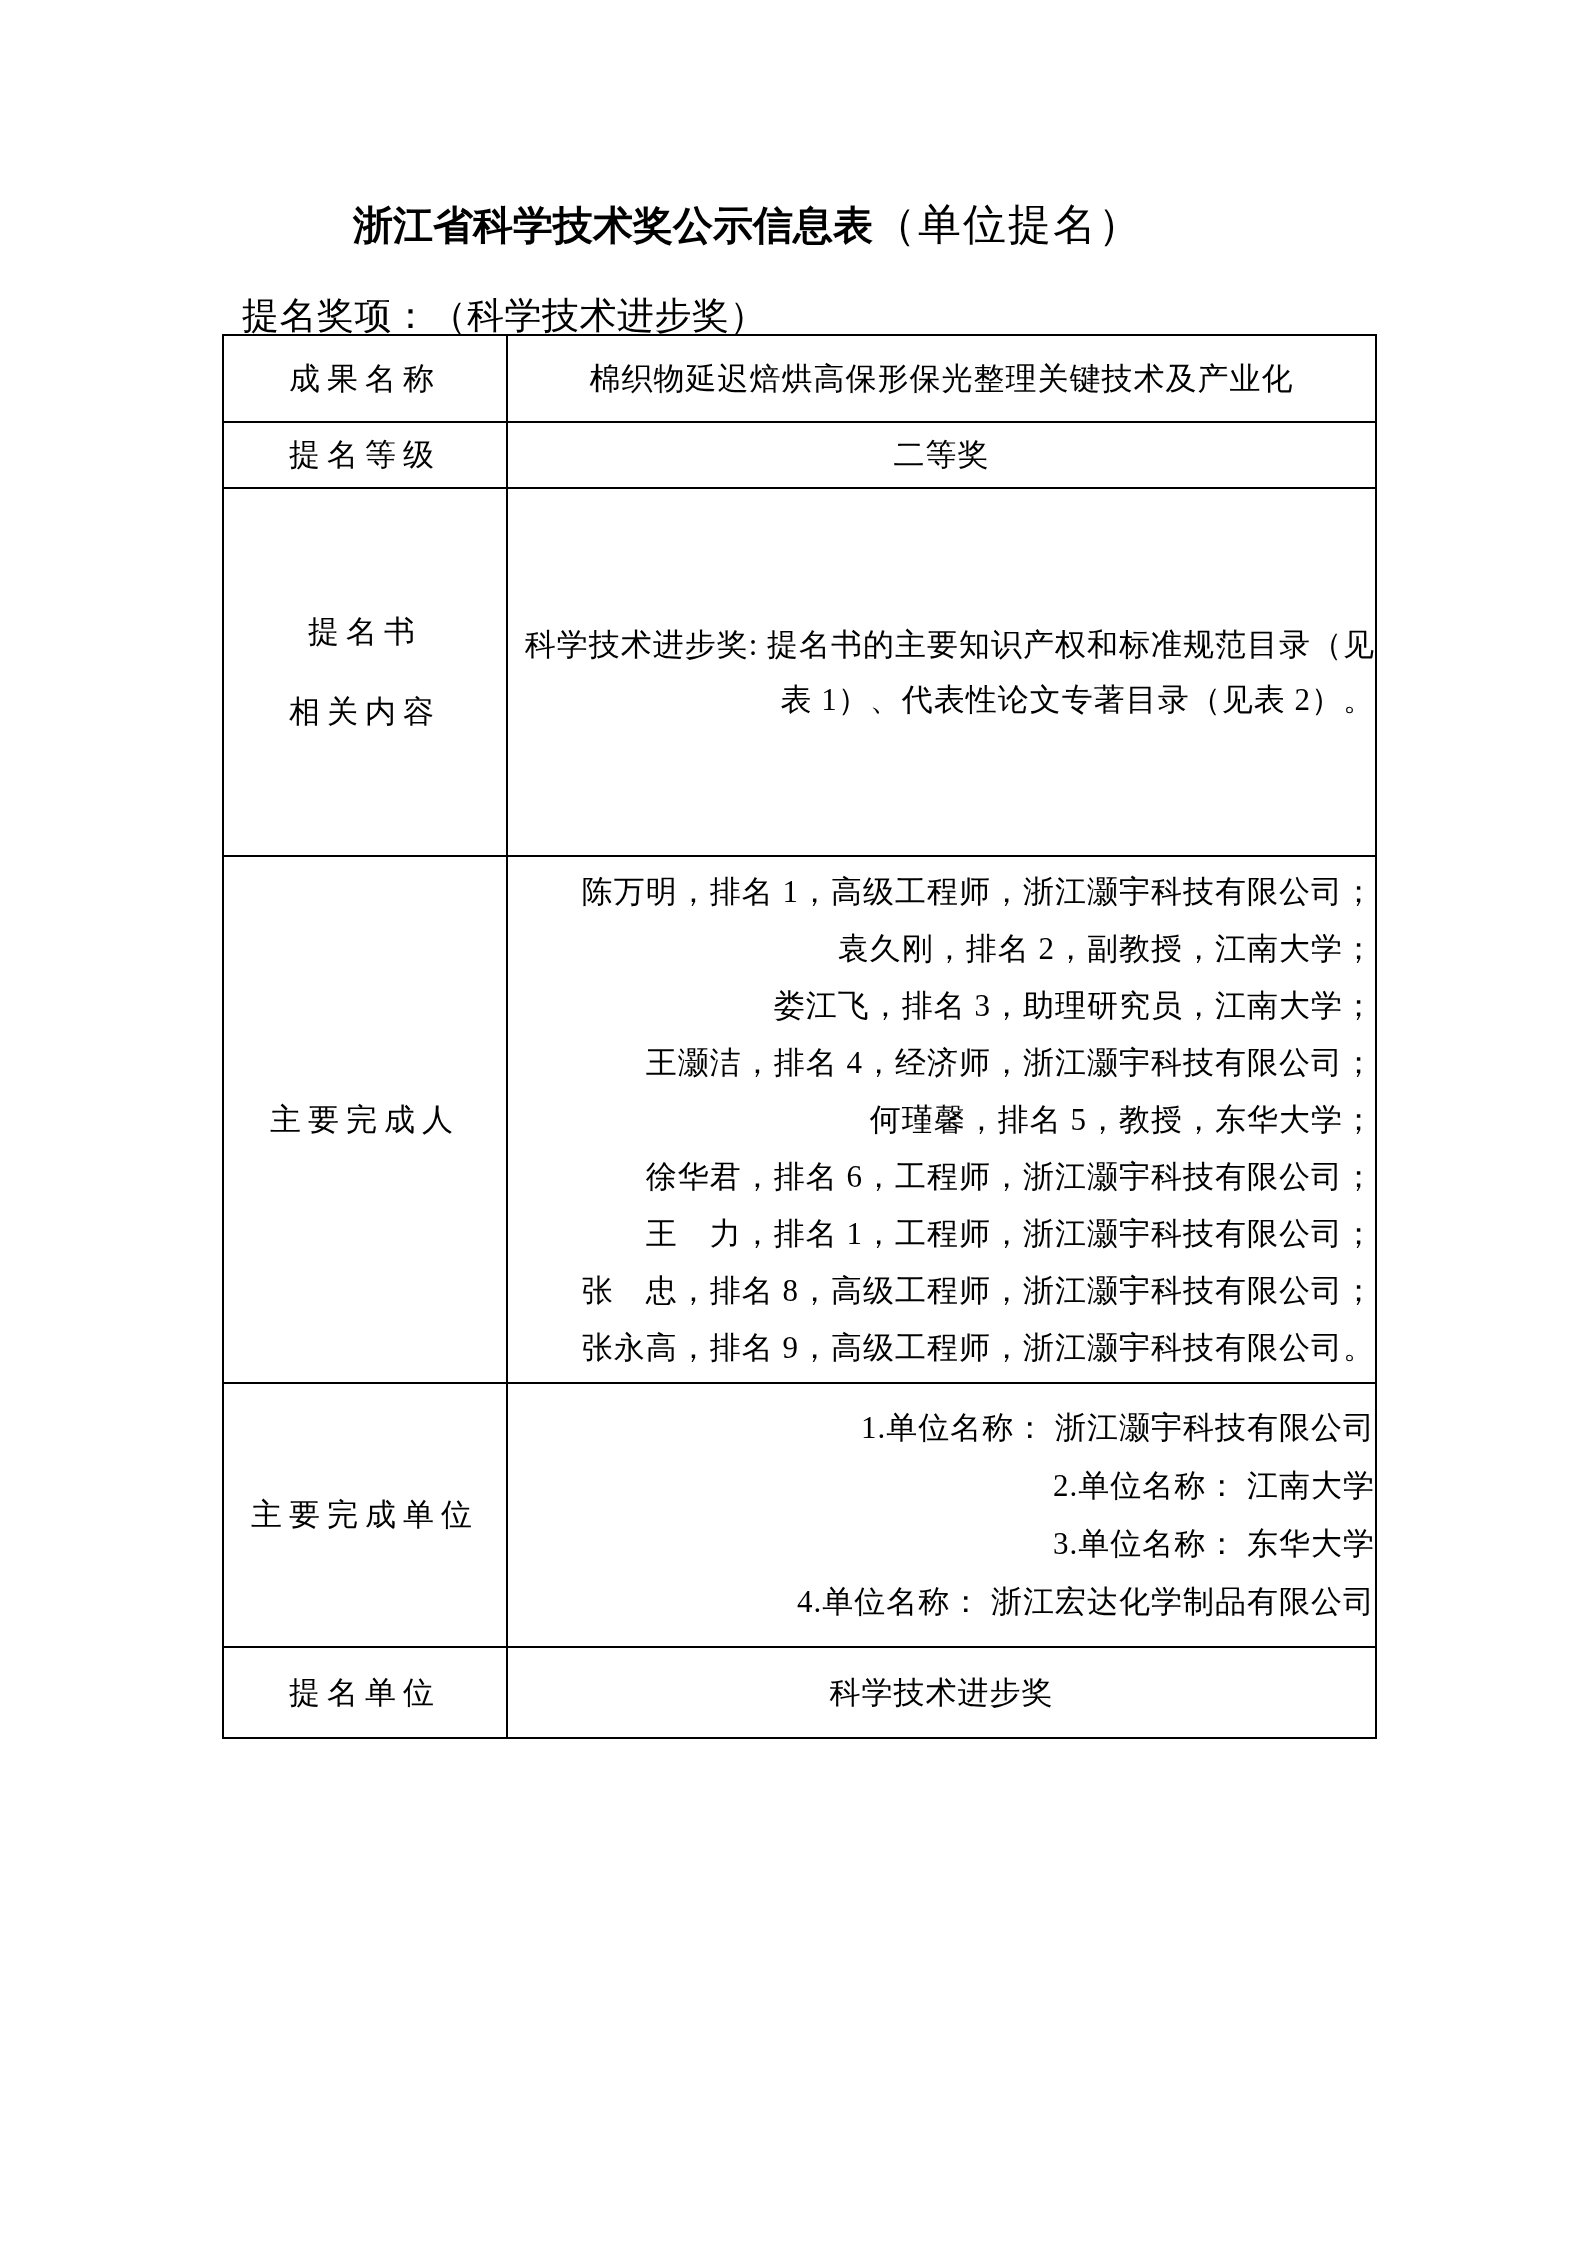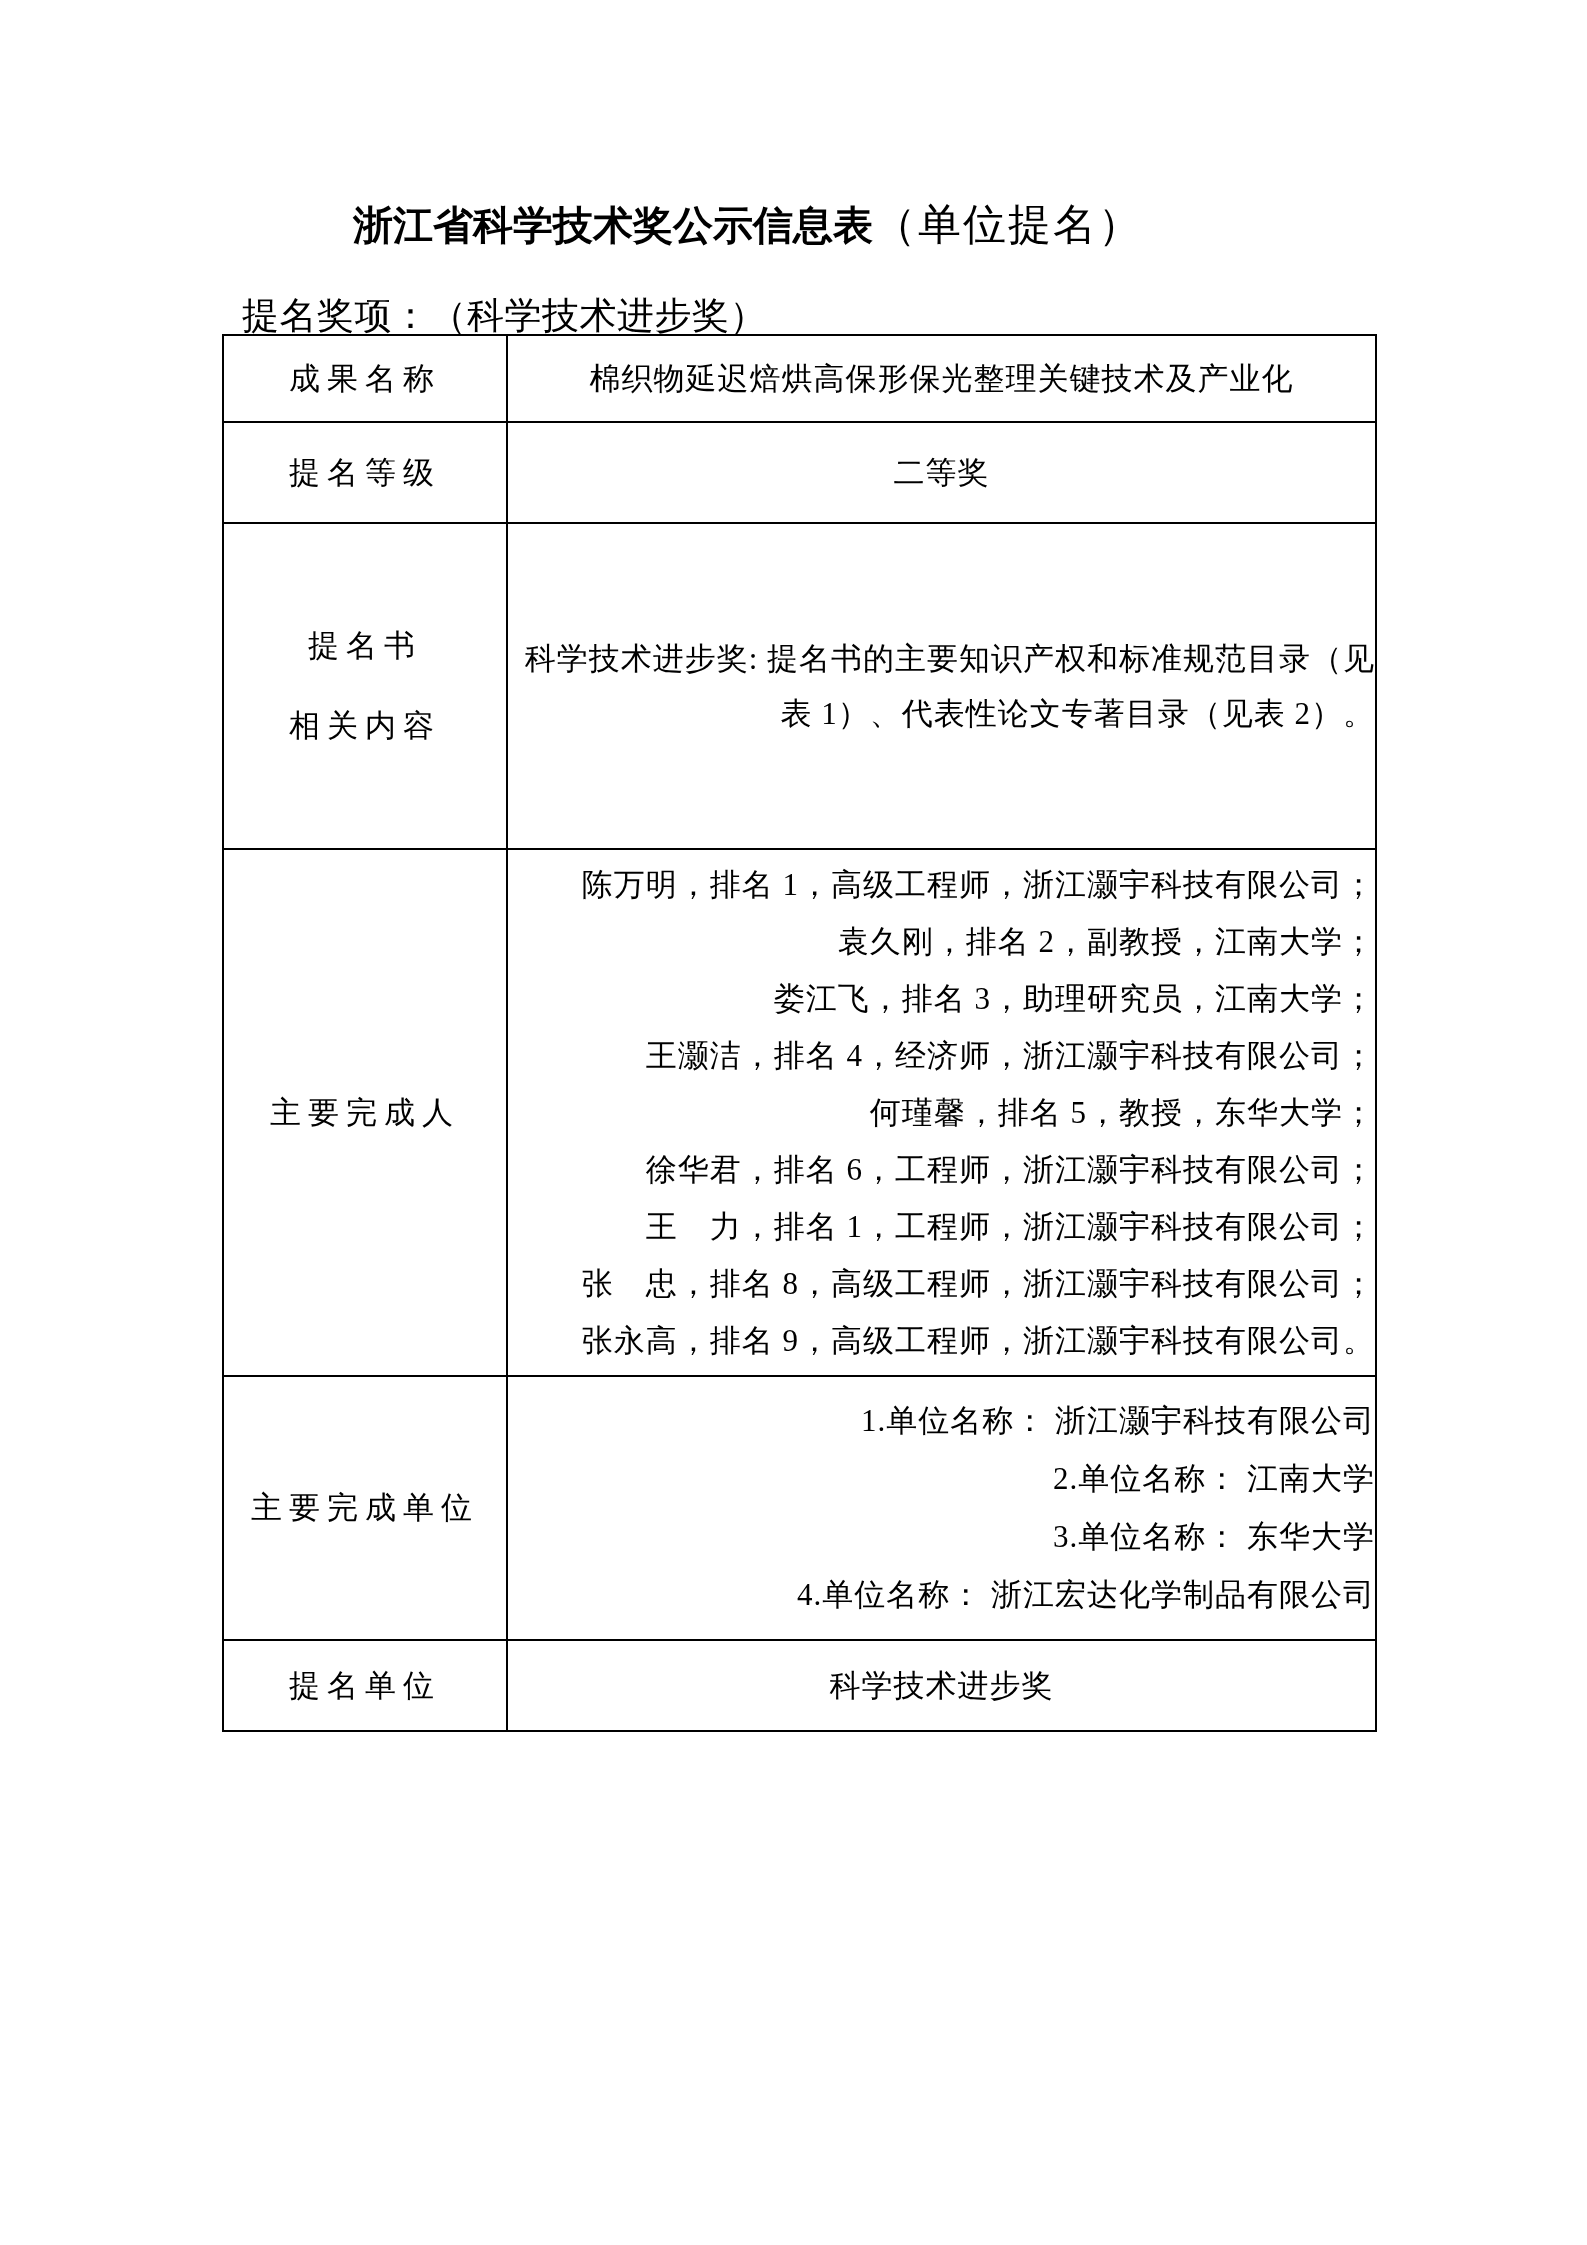--- a/index.html
+++ b/index.html
@@ -55,22 +55,22 @@
     background: #ffffff;
   }
   td.label {
     text-align: center;
     letter-spacing: 7px;
     border-radius: 7px;
   }
   td.value.center { text-align: center; letter-spacing: 1px; margin-left: 30px; }
   td.value.left   { text-align: right; padding-left: 16px; letter-spacing: 1px; }
   .r1 td { height: 87px; }
-  .r2 td { height: 101px; }
-  .r3 td { height: 326px; margin-left: 10px; }
+  .r2 td { height: 66px; }
+  .r3 td { height: 368px; margin-left: 10px; }
   .r4 td { height: 527px; }
   .r5 td { height: 264px; }
   .r6 td { height: 91px; }
   .r3 td.label .line { line-height: 80px; }
   .r3 td.value .line { line-height: 55px; }
   .r4 td.value .line { line-height: 57px; }
   .r5 td.value .line { line-height: 58px; }
 </style>
 </head>
 <body>

